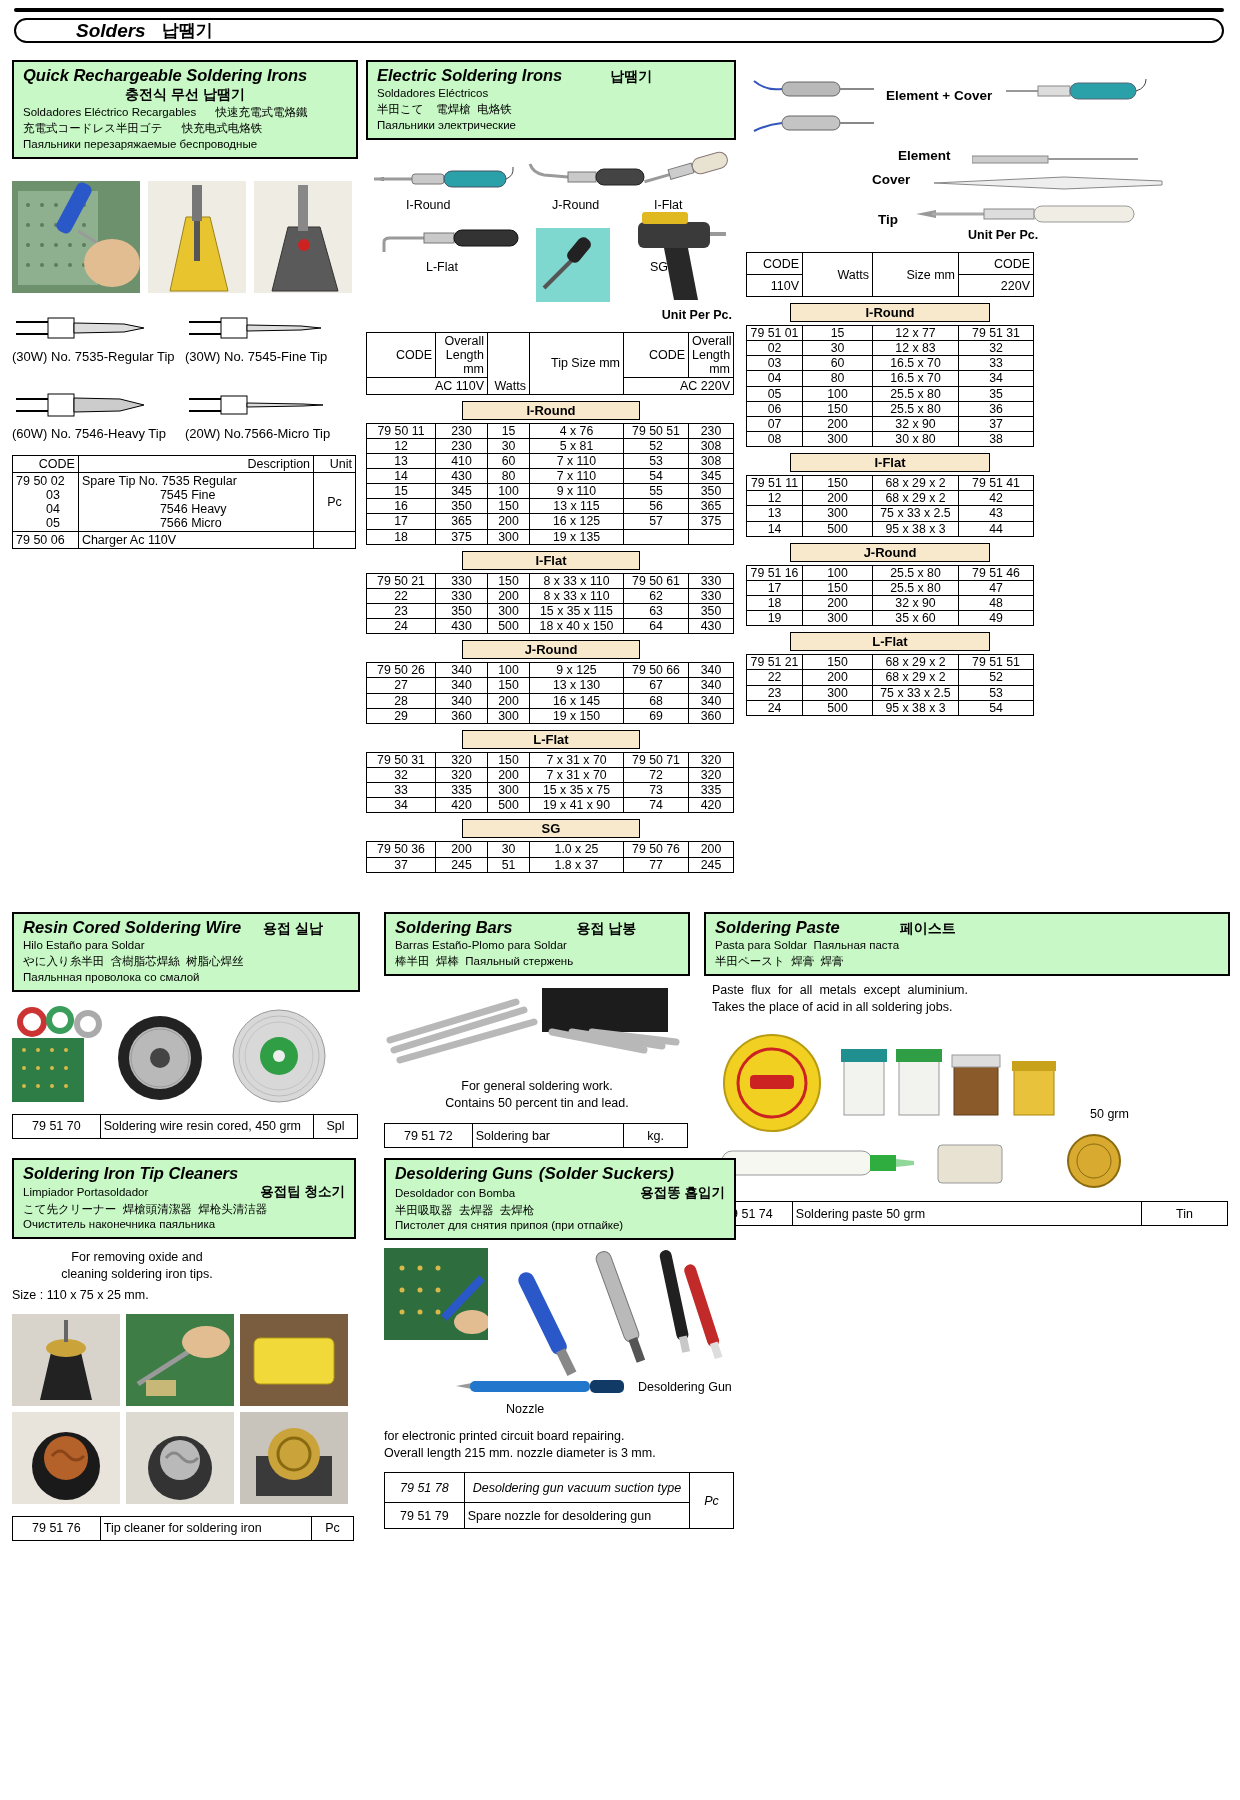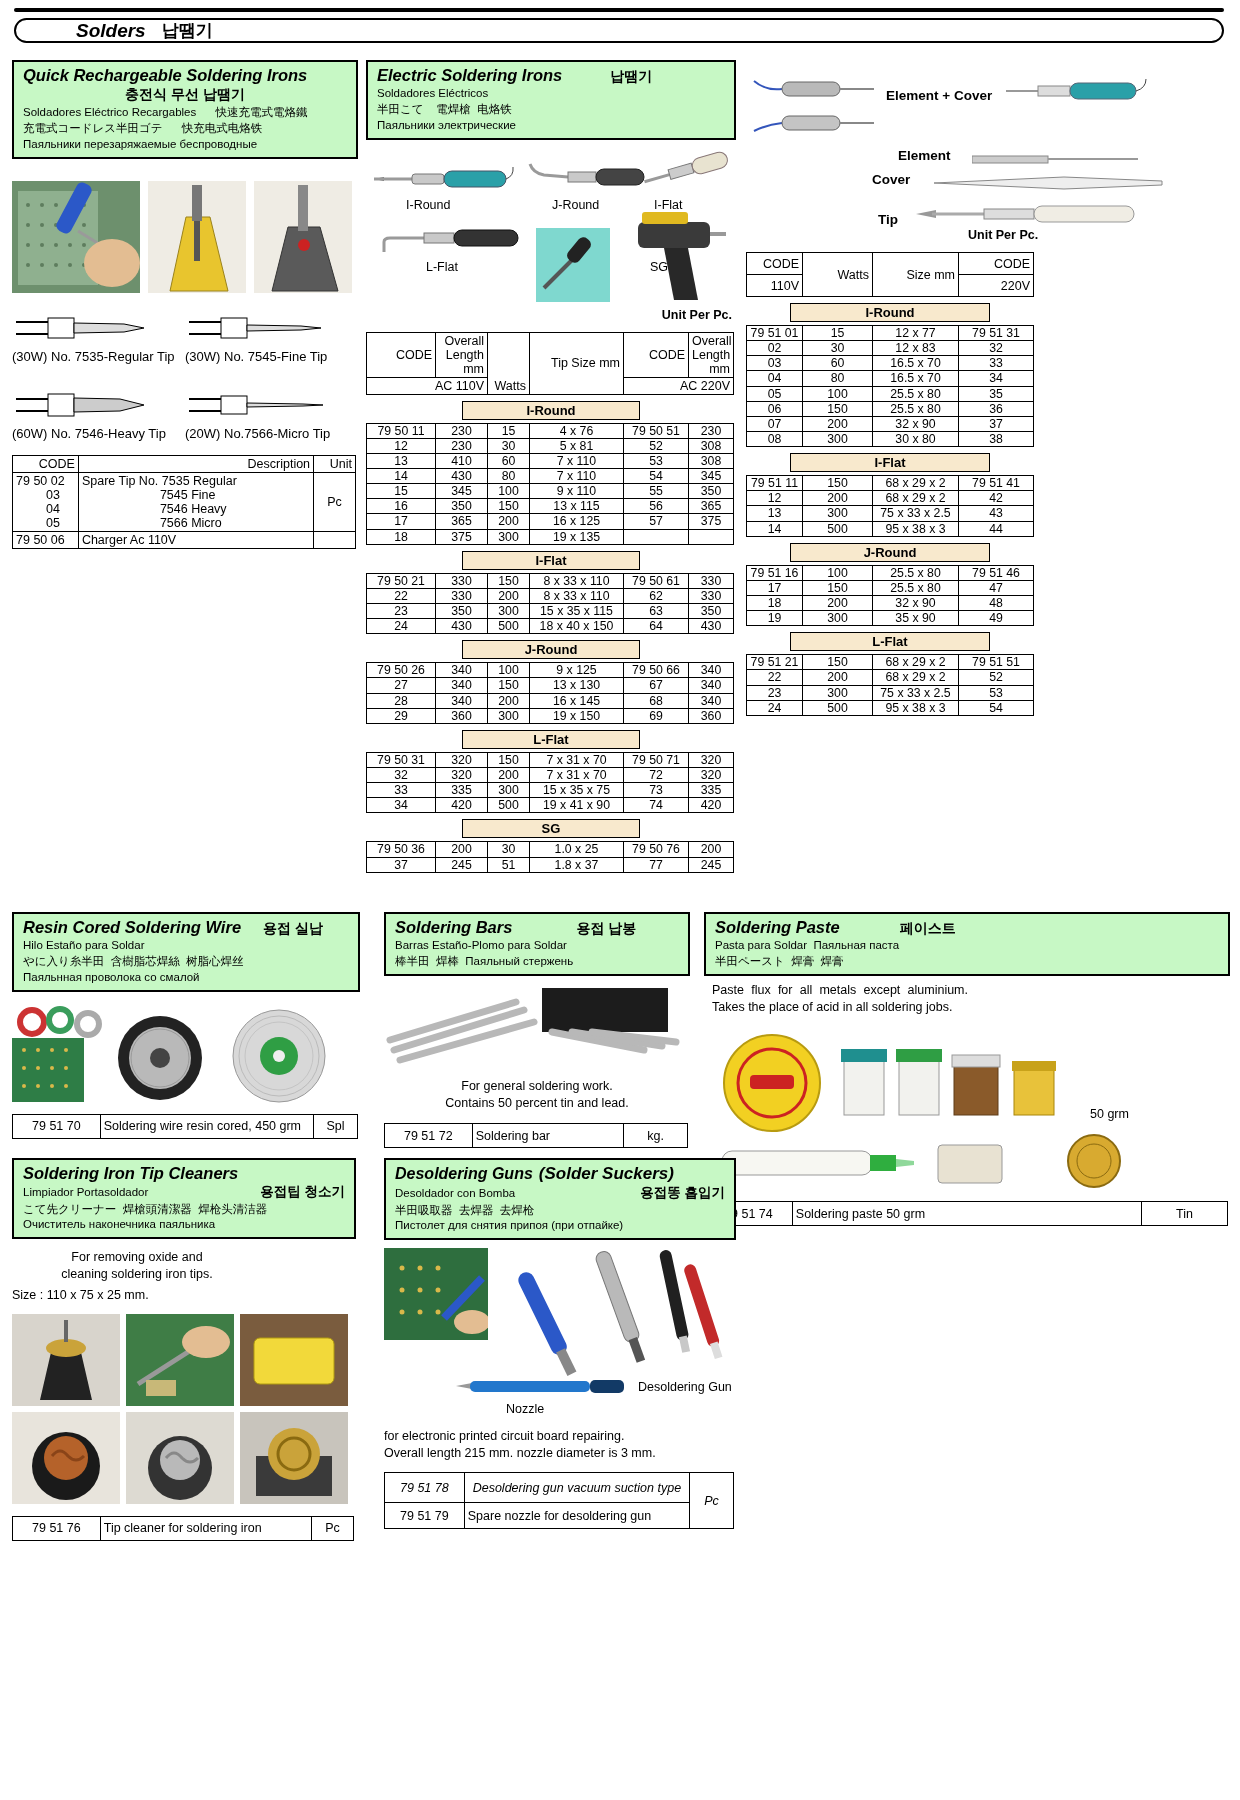--- a/index.html
+++ b/index.html
@@ -700,21 +700,21 @@
           </tr>
           <tr>
             <td>18</td>
             <td>200</td>
             <td>32  x  90</td>
             <td>48</td>
           </tr>
           <tr>
             <td>19</td>
             <td>300</td>
-            <td>35  x  90</td>
+            <td>35  x  60</td>
             <td>49</td>
           </tr>
         </tbody>
     </table>
 
     <div class="sec-label w200" style="margin-left:44px;">L-Flat</div>
     <table class="grid" style="width:287px;">
       <colgroup>
           <col style="width:56px">
           <col style="width:70px">

